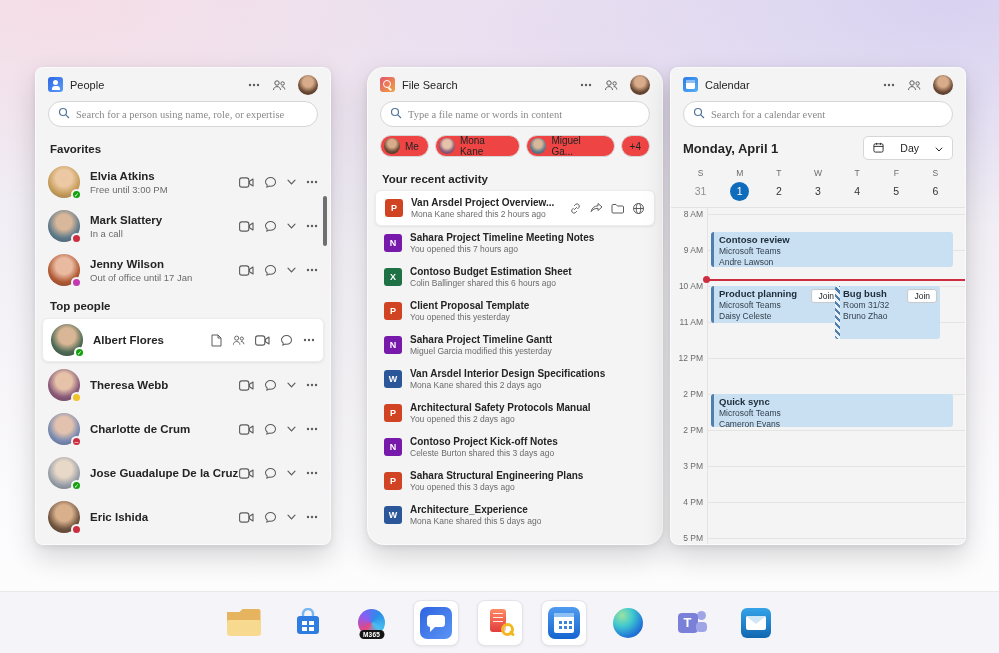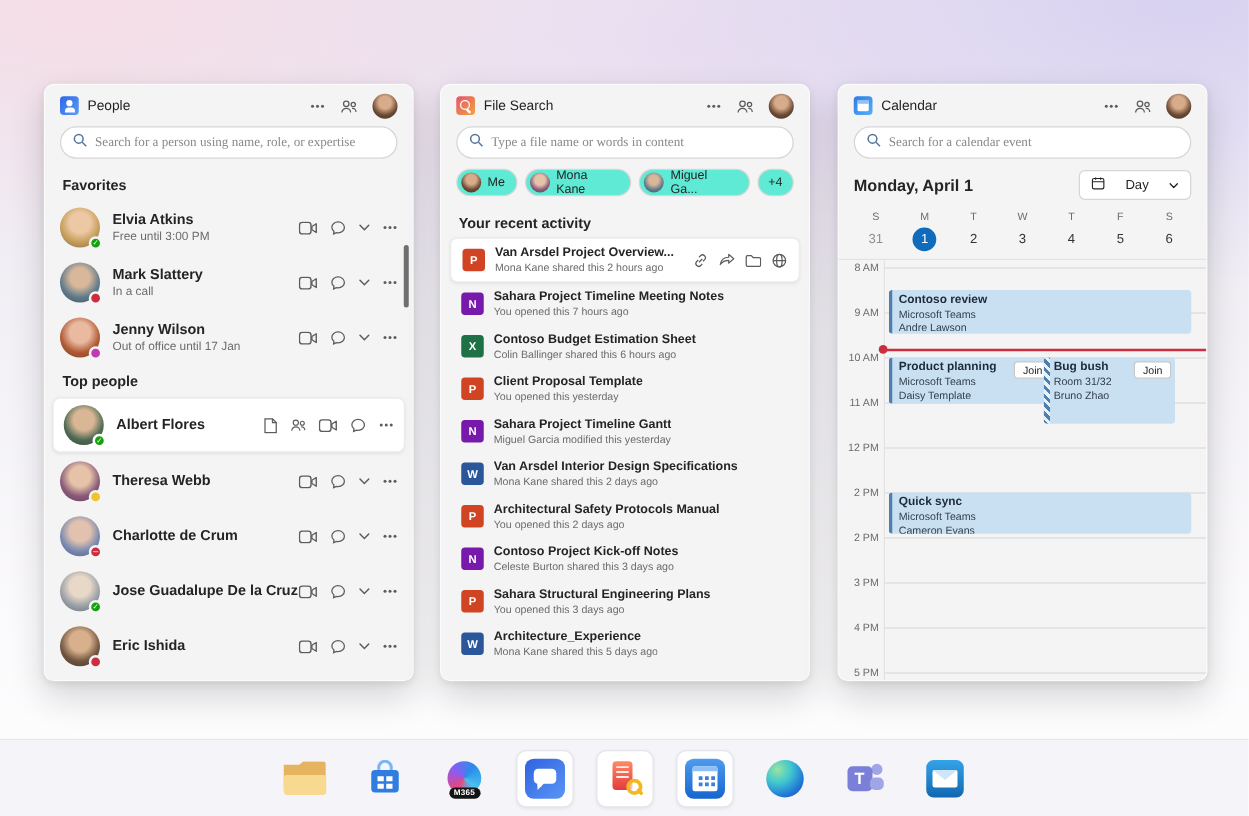--- a/index.html
+++ b/index.html
@@ -14,21 +14,21 @@
       linear-gradient(180deg, #ece7f2 0%, #f2f0f5 40%, #fbfafc 78%, #ffffff 100%);
   }
 
   
   .window {
     position:absolute; top:67px; width:296px; height:478px;
     background:#f4f4f4; border-radius:8px;
     border:1px solid rgba(255,255,255,.65);
     box-shadow:0 12px 28px rgba(0,0,0,.16), 0 2px 6px rgba(0,0,0,.08);
   }
-  #win-people { left:35px; } #win-files { left:352px; } #win-calendar { left:670px; }
+  #win-people { left:35px; } #win-files { left:367px;border-radius:17px; } #win-calendar { left:670px; }
 
   .titlebar { display:flex; align-items:center; gap:7px; height:33px; padding:0 12px; }
   .tb-title { font-size:11px; color:#242424; }
   .tb-right { margin-left:auto; display:flex; align-items:center; gap:12px; color:#5c5c5c; }
   .tb-ic { display:flex; align-items:center; }
   .tb-avatar { width:20px; height:20px; border-radius:50%; }
 
   .mini-icon { width:15px; height:15px; border-radius:3px; position:relative; flex:none; }
   .mini-people { background:linear-gradient(135deg,#2e66e5,#5b9cf5); }
   .mini-people::before { content:""; position:absolute; left:5px; top:3px; width:5px; height:5px; background:#fff; border-radius:50%; }
@@ -63,21 +63,21 @@
   .pinfo { display:flex; flex-direction:column; justify-content:center; min-width:0; }
   .pname { font-size:11.5px; font-weight:600; color:#242424; line-height:1.3; white-space:nowrap; }
   .pstatus { font-size:9.5px; color:#6b6b6b; line-height:1.25; white-space:nowrap; }
   .pacts { margin-left:auto; display:flex; align-items:center; gap:10px; color:#5c5c5c; flex:none; }
   .act { display:flex; align-items:center; }
   .scrollthumb { position:absolute; right:3px; top:128px; width:4px; height:50px; background:#6f6f6f; border-radius:2px; }
 
   
   .chips { display:flex; gap:6px; padding:0 12px 8px; align-items:center; }
   .chip { display:flex; align-items:center; gap:5px; height:22px; padding:0 9px 0 3px;
-          border:1px solid #d6d6d6; border-radius:12px; background:#5eead4; font-size:10px; color:#242424; }
+          border:1px solid #d6d6d6; border-radius:12px; background:#ef4444; font-size:10px; color:#242424; }
   .chip.plus { padding:0 8px; }
   .cav { width:16px; height:16px; border-radius:50%; flex:none; }
   .frow { display:flex; align-items:center; gap:8px; height:34px; padding:0 9px; margin:0 7px; border-radius:6px; }
   .frow.sel { background:#fff; border:1px solid #ececec; box-shadow:0 1px 3px rgba(0,0,0,.08); height:36px; }
   .ficon { width:18px; height:18px; border-radius:3px; color:#fff; font-size:9px; font-weight:700;
            display:flex; align-items:center; justify-content:center; flex:none; }
   .ft-ppt { background:#d04423; } .ft-onenote { background:#7719aa; }
   .ft-excel { background:#1e7145; } .ft-word { background:#2b579a; }
   .finfo { display:flex; flex-direction:column; justify-content:center; min-width:0; }
   .fname { font-size:10px; font-weight:600; color:#242424; white-space:nowrap; overflow:hidden; text-overflow:ellipsis; line-height:1.3; }
@@ -757,21 +757,21 @@
       <div class="ev-line">Microsoft Teams</div>
       <div class="ev-line">Andre Lawson</div>
     </div>
 
     <div class="nowline" style="top:71px"></div>
     <div class="nowdot" style="left:32px;top:68px"></div>
 
     <div class="event" style="left:40px;top:78px;width:133px;height:37px">
       <div class="ev-title">Product planning</div>
       <div class="ev-line">Microsoft Teams</div>
-      <div class="ev-line">Daisy Template</div>
+      <div class="ev-line">Daisy Celeste</div>
       <span class="join">Join</span>
     </div>
 
     <div class="event ev-hatch" style="left:164px;top:78px;width:105px;height:53px">
       <span class="hatch"></span>
       <div class="ev-title">Bug bush</div>
       <div class="ev-line">Room 31/32</div>
       <div class="ev-line">Bruno Zhao</div>
       <span class="join">Join</span>
     </div>

